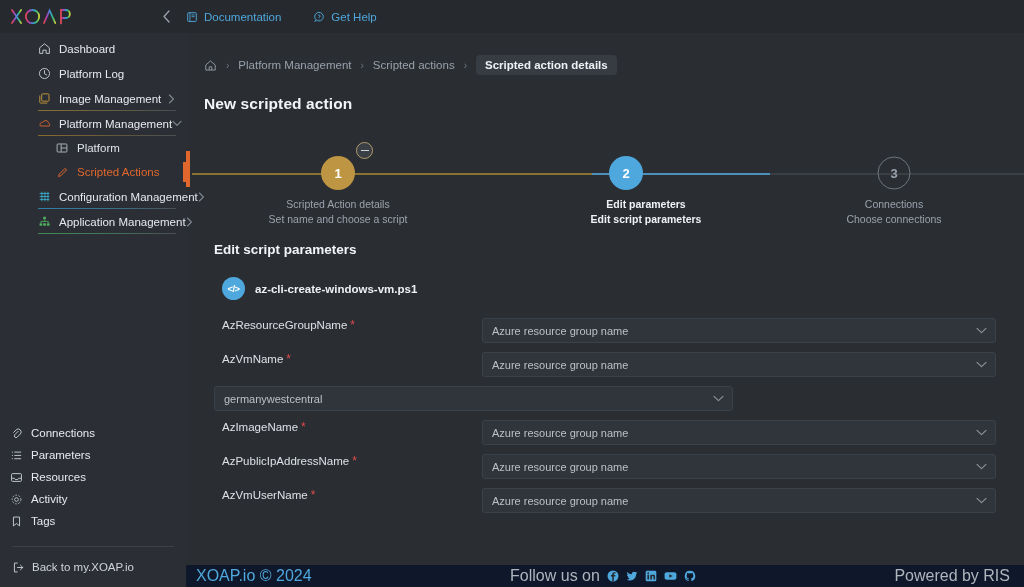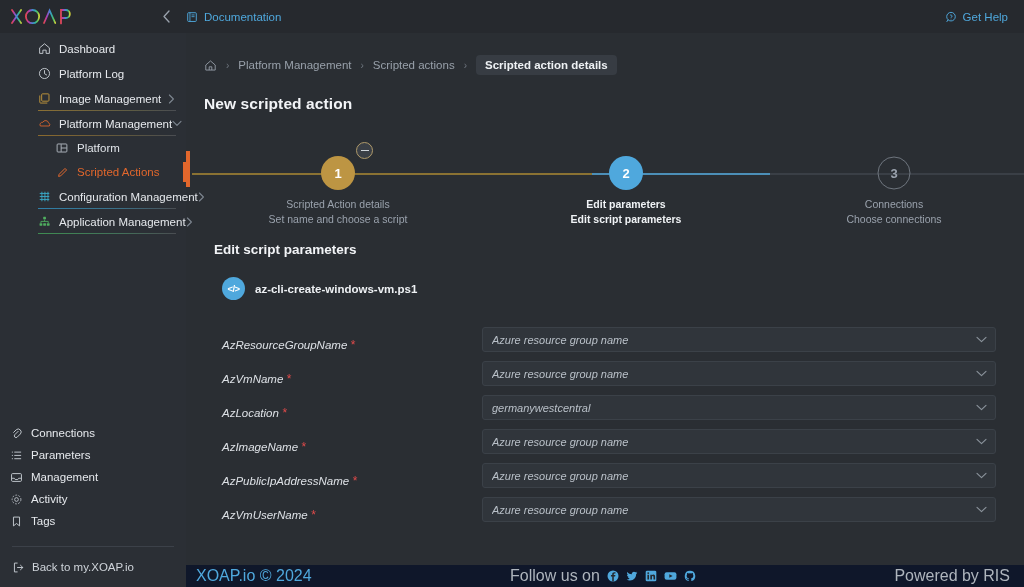--- a/index.html
+++ b/index.html
@@ -79,21 +79,21 @@
              color:#cfd4da; font-size:11.5px; cursor:pointer; margin-bottom: 8px; }
   .sb-back .lbl { margin-left: 7px; }
 
   
   .main {
     flex: 1 1 auto; display: flex; flex-direction: column;
     background: #2a2e33; position: relative; min-width: 0;
   }
   .topbar {
     height: 33px; background: #26292e;
-    display:flex; align-items:center; justify-content:space-between;
+    display:flex; align-items:center; justify-content:flex-start;
     padding-right: 16px; gap: 32px; flex: 0 0 33px;
   }
   .top-link { display:flex; align-items:center; gap:6px; color:#4fa8dd; font-size:11.5px; cursor:pointer; }
 
   .content {
     flex: 1 1 auto; overflow: hidden; position: relative;
     padding-left: 0;
   }
 
   .crumbs { display:flex; align-items:center; gap:9px; padding: 22px 0 0 18px; }
@@ -142,21 +142,21 @@
   .section-title { color:#f2f4f7; font-size:13.5px; font-weight:700; margin-left: 0; }
   .script-row { display:flex; align-items:center; gap:10px; margin-top: 20px; margin-left: 8px; }
   .script-ico {
     width:23px; height:23px; border-radius:50%; background:#4fa8dd;
     display:flex; align-items:center; justify-content:center;
     color:#fff; font-size:9.5px; font-weight:700; letter-spacing:-.5px;
   }
   .script-name { color:#eef1f4; font-size:11.5px; font-weight:700; }
 
   .fields { margin-top: 18px; }
-  .frow { display:flex; align-items:flex-end; height: 34px; margin-bottom: 0; font-style: italic; }
+  .frow { display:flex; align-items:flex-start; height: 34px; margin-bottom: 0; }
   .frow + .frow { margin-top: 0; }
   .flabel {
     width: 268px; flex: 0 0 268px;
     color:#dde1e6; font-size:11.5px; white-space:nowrap; padding-left: 8px;
   }
   .req { color:#e04a4a; font-size:12px; margin-left:3px; }
   .finput {
     flex: 1 1 auto; height: 25px; background:#30353b;
     border:1px solid #3b4148; border-radius:3px;
     display:flex; align-items:center; padding: 0 8px 0 9px;
@@ -351,21 +351,21 @@
         </span>
         <span class="lbl">Parameters</span>
       </div>
       <div class="nav-item">
         <span class="ic">
           <svg width="13" height="13" viewBox="0 0 15 15">
               <rect x="1.8" y="3" width="11.4" height="9" rx="1.2" fill="none" stroke="#c3c9d0" stroke-width="1.1"></rect>
               <path d="M1.8 8.4 H5 L6 9.8 H9 L10 8.4 H13.2" fill="none" stroke="#c3c9d0" stroke-width="1.05"></path>
             </svg>
         </span>
-        <span class="lbl">Management</span>
+        <span class="lbl">Resources</span>
       </div>
       <div class="nav-item">
         <span class="ic">
           <svg width="13" height="13" viewBox="0 0 16 16">
               <circle cx="8" cy="8" r="2.3" fill="none" stroke="#c3c9d0" stroke-width="1.05"></circle>
               <circle cx="8" cy="8" r="5.4" fill="none" stroke="#c3c9d0" stroke-width="1.05" stroke-dasharray="2.2 1.7"></circle>
             </svg>
         </span>
         <span class="lbl">Activity</span>
       </div>
@@ -455,21 +455,21 @@
         <div class="step-txt st-inactive" style="left:152px;">
           <div class="t1">Scripted Action details</div>
           <div class="t2">Set name and choose a script</div>
         </div>
 
         <div class="node" style="left:440px;">
           <div class="circ c2">
             <span>2</span>
           </div>
         </div>
-        <div class="step-txt st-active" style="left:440px;">
+        <div class="step-txt st-active" style="left:460px;">
           <div class="t1">Edit parameters</div>
           <div class="t2">Edit script parameters</div>
         </div>
 
         <div class="node" style="left:708px;">
           <div class="circ c3">
             <span>3</span>
           </div>
         </div>
         <div class="step-txt st-inactive" style="left:708px;">
@@ -510,23 +510,20 @@
               <span class="val">Azure resource group name</span>
               <span class="chev">
                 <svg width="11" height="7" viewBox="0 0 11 7">
                     <path d="M1 1.3 L5.5 5.6 L10 1.3" fill="none" stroke="#8a929b" stroke-width="1.15" stroke-linecap="round" stroke-linejoin="round"></path>
                   </svg>
               </span>
             </div>
           </div>
 
           <div class="frow">
-            <div class="flabel">
-              <span>AzLocation</span><span class="req">*</span>
-            </div>
             <div class="finput">
               <span class="val">germanywestcentral</span>
               <span class="chev">
                 <svg width="11" height="7" viewBox="0 0 11 7">
                     <path d="M1 1.3 L5.5 5.6 L10 1.3" fill="none" stroke="#8a929b" stroke-width="1.15" stroke-linecap="round" stroke-linejoin="round"></path>
                   </svg>
               </span>
             </div>
           </div>
 

